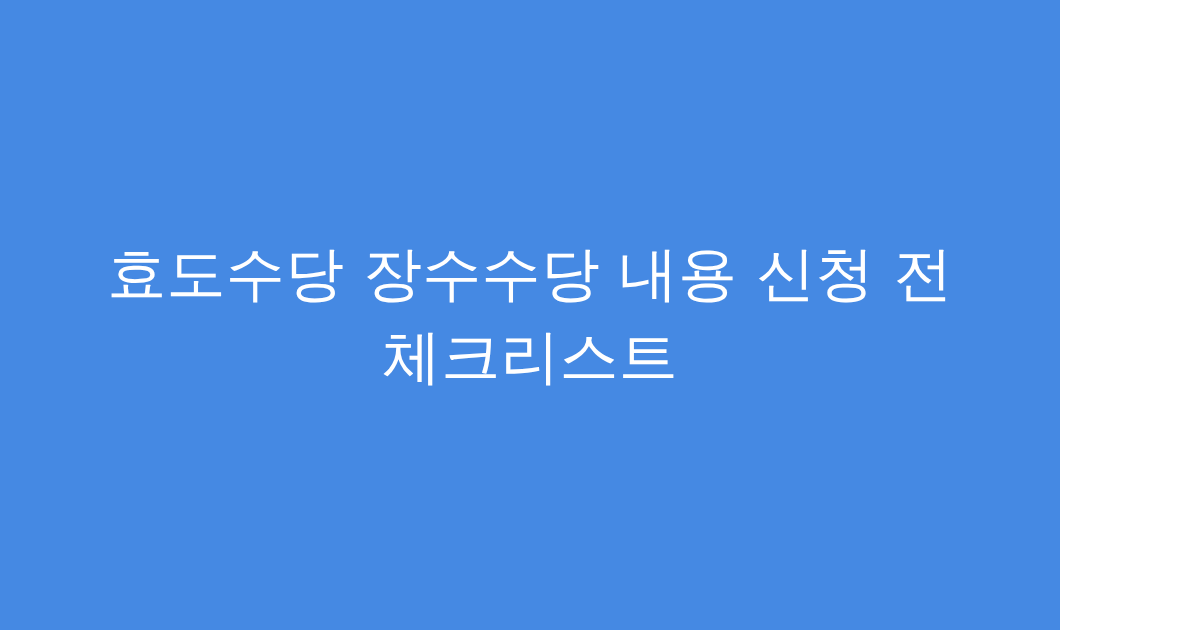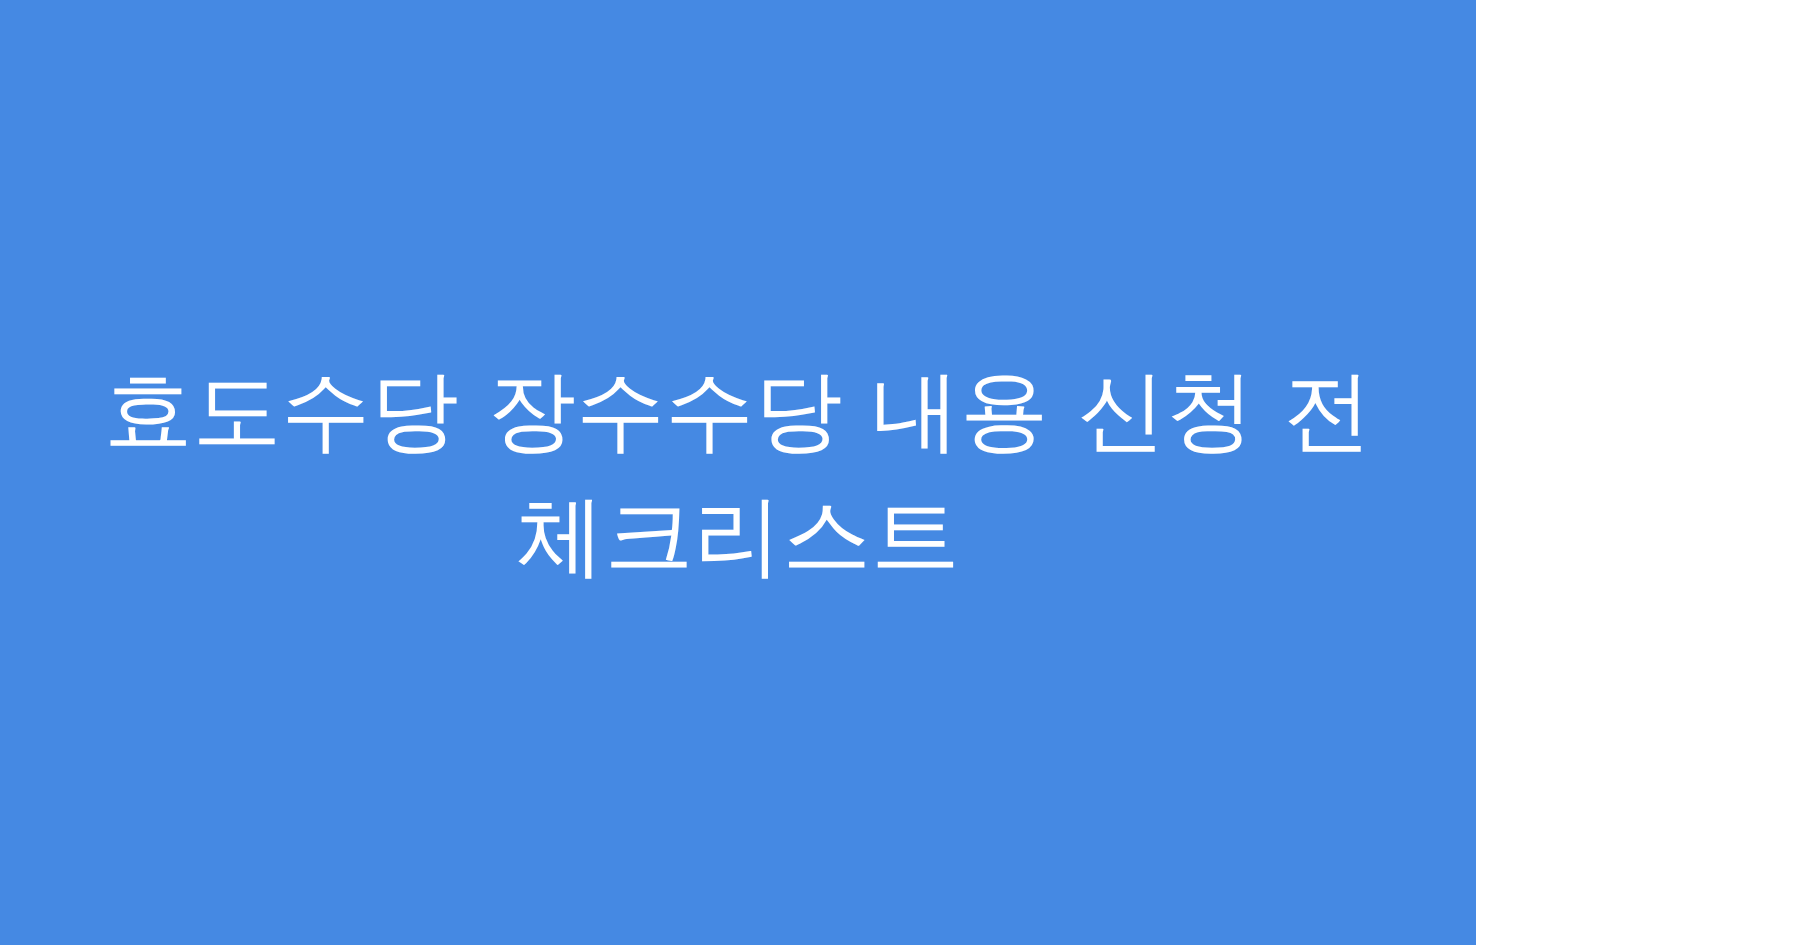--- a/index.html
+++ b/index.html
@@ -10,21 +10,21 @@
 
   body {
     width: 1200px;
     height: 630px;
     overflow: hidden;
     font-family: "DejaVu Sans", "Liberation Sans", sans-serif;
   }
 
   #thumbnail-card {
     position: relative;
-    width: 984px;
+    width: 1060px;
     height: 630px;
     box-sizing: border-box;
     display: flex;
     align-items: center;
     justify-content: center;
     background-color: #4589e3;
   }
 
   #title-block {
     width: 900px;

